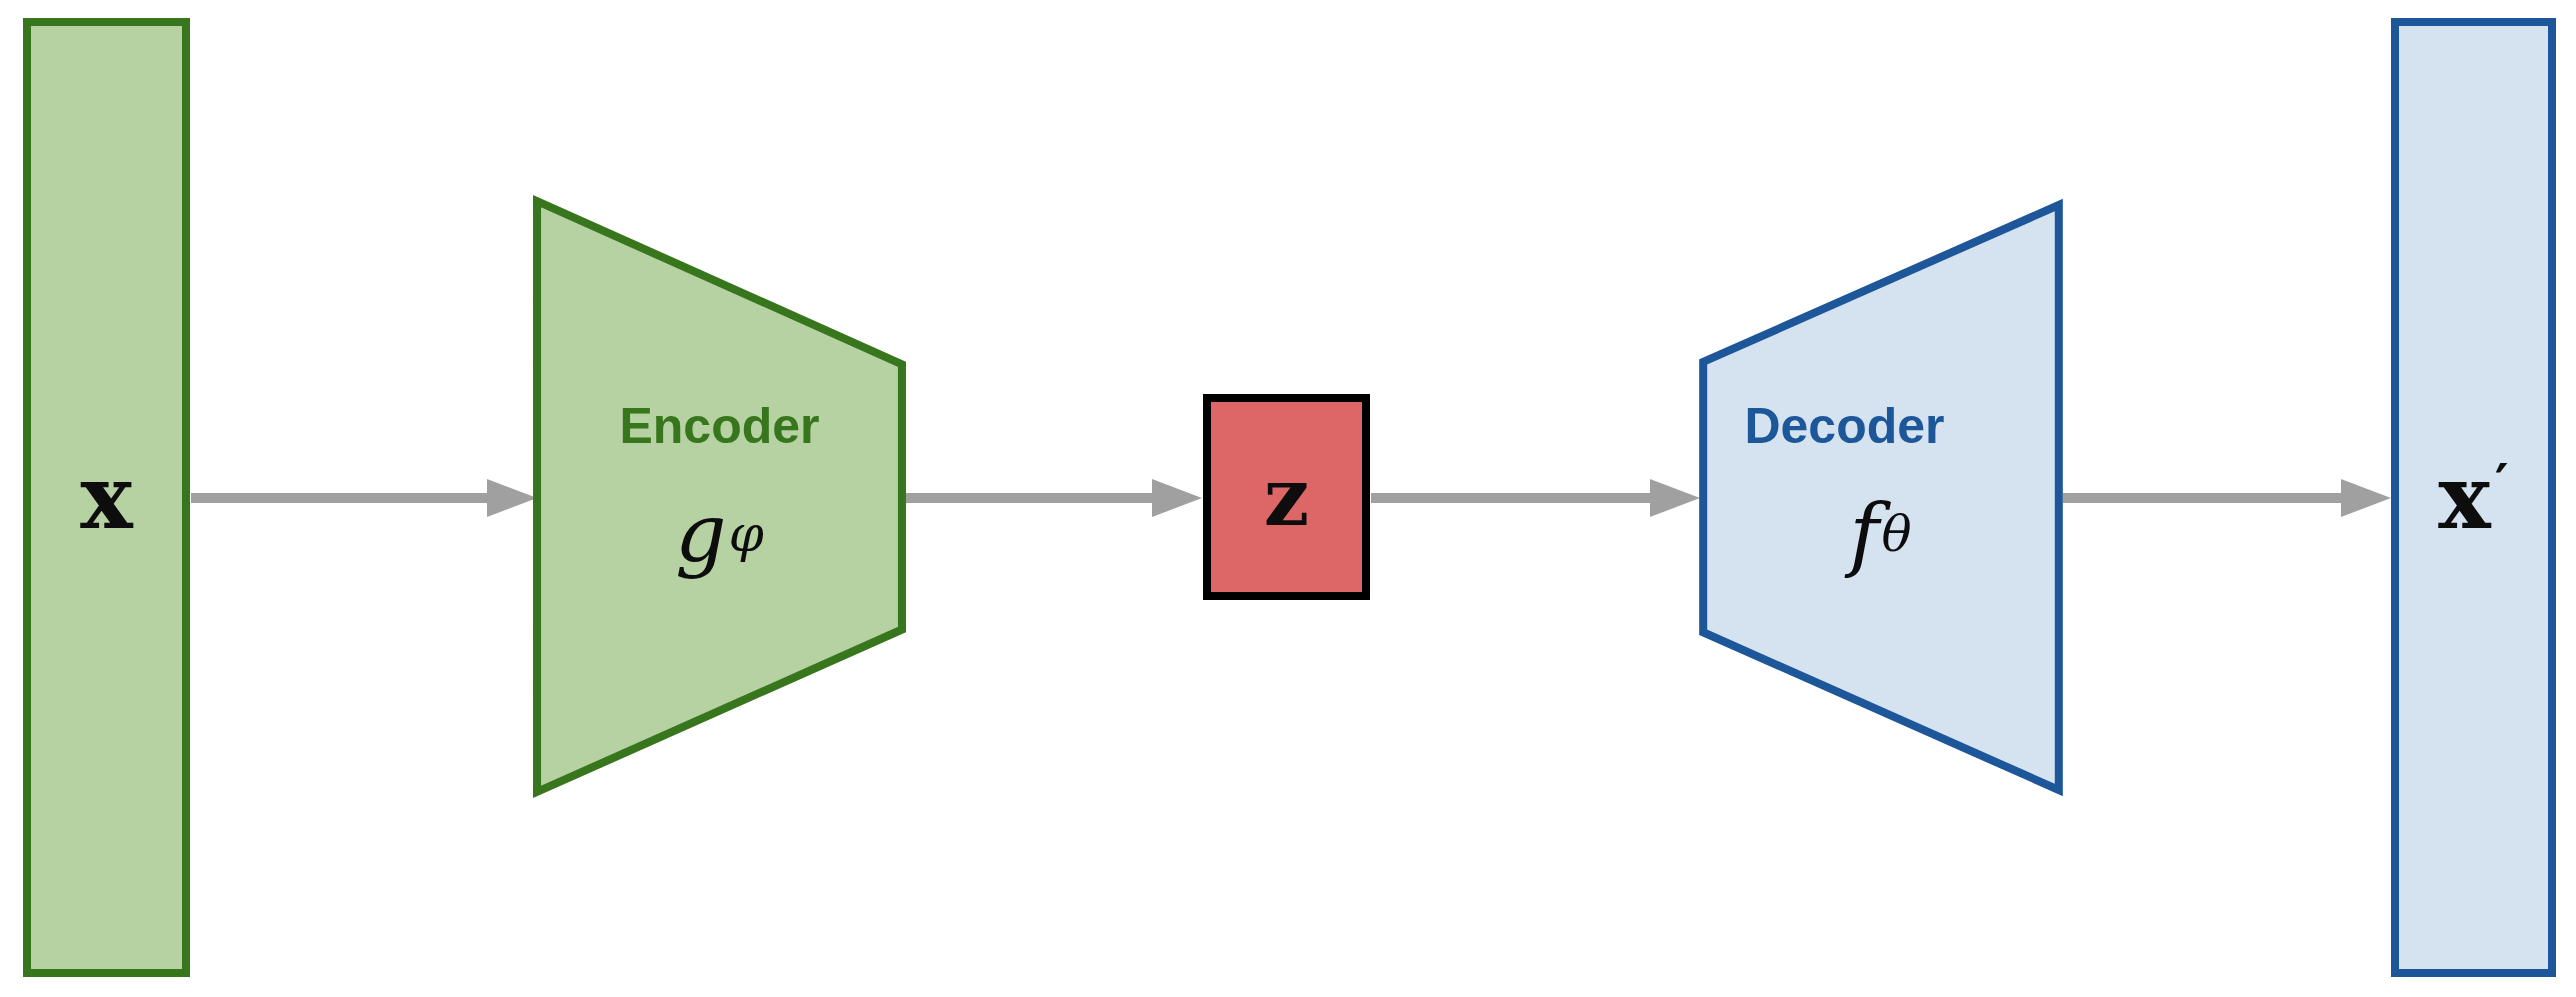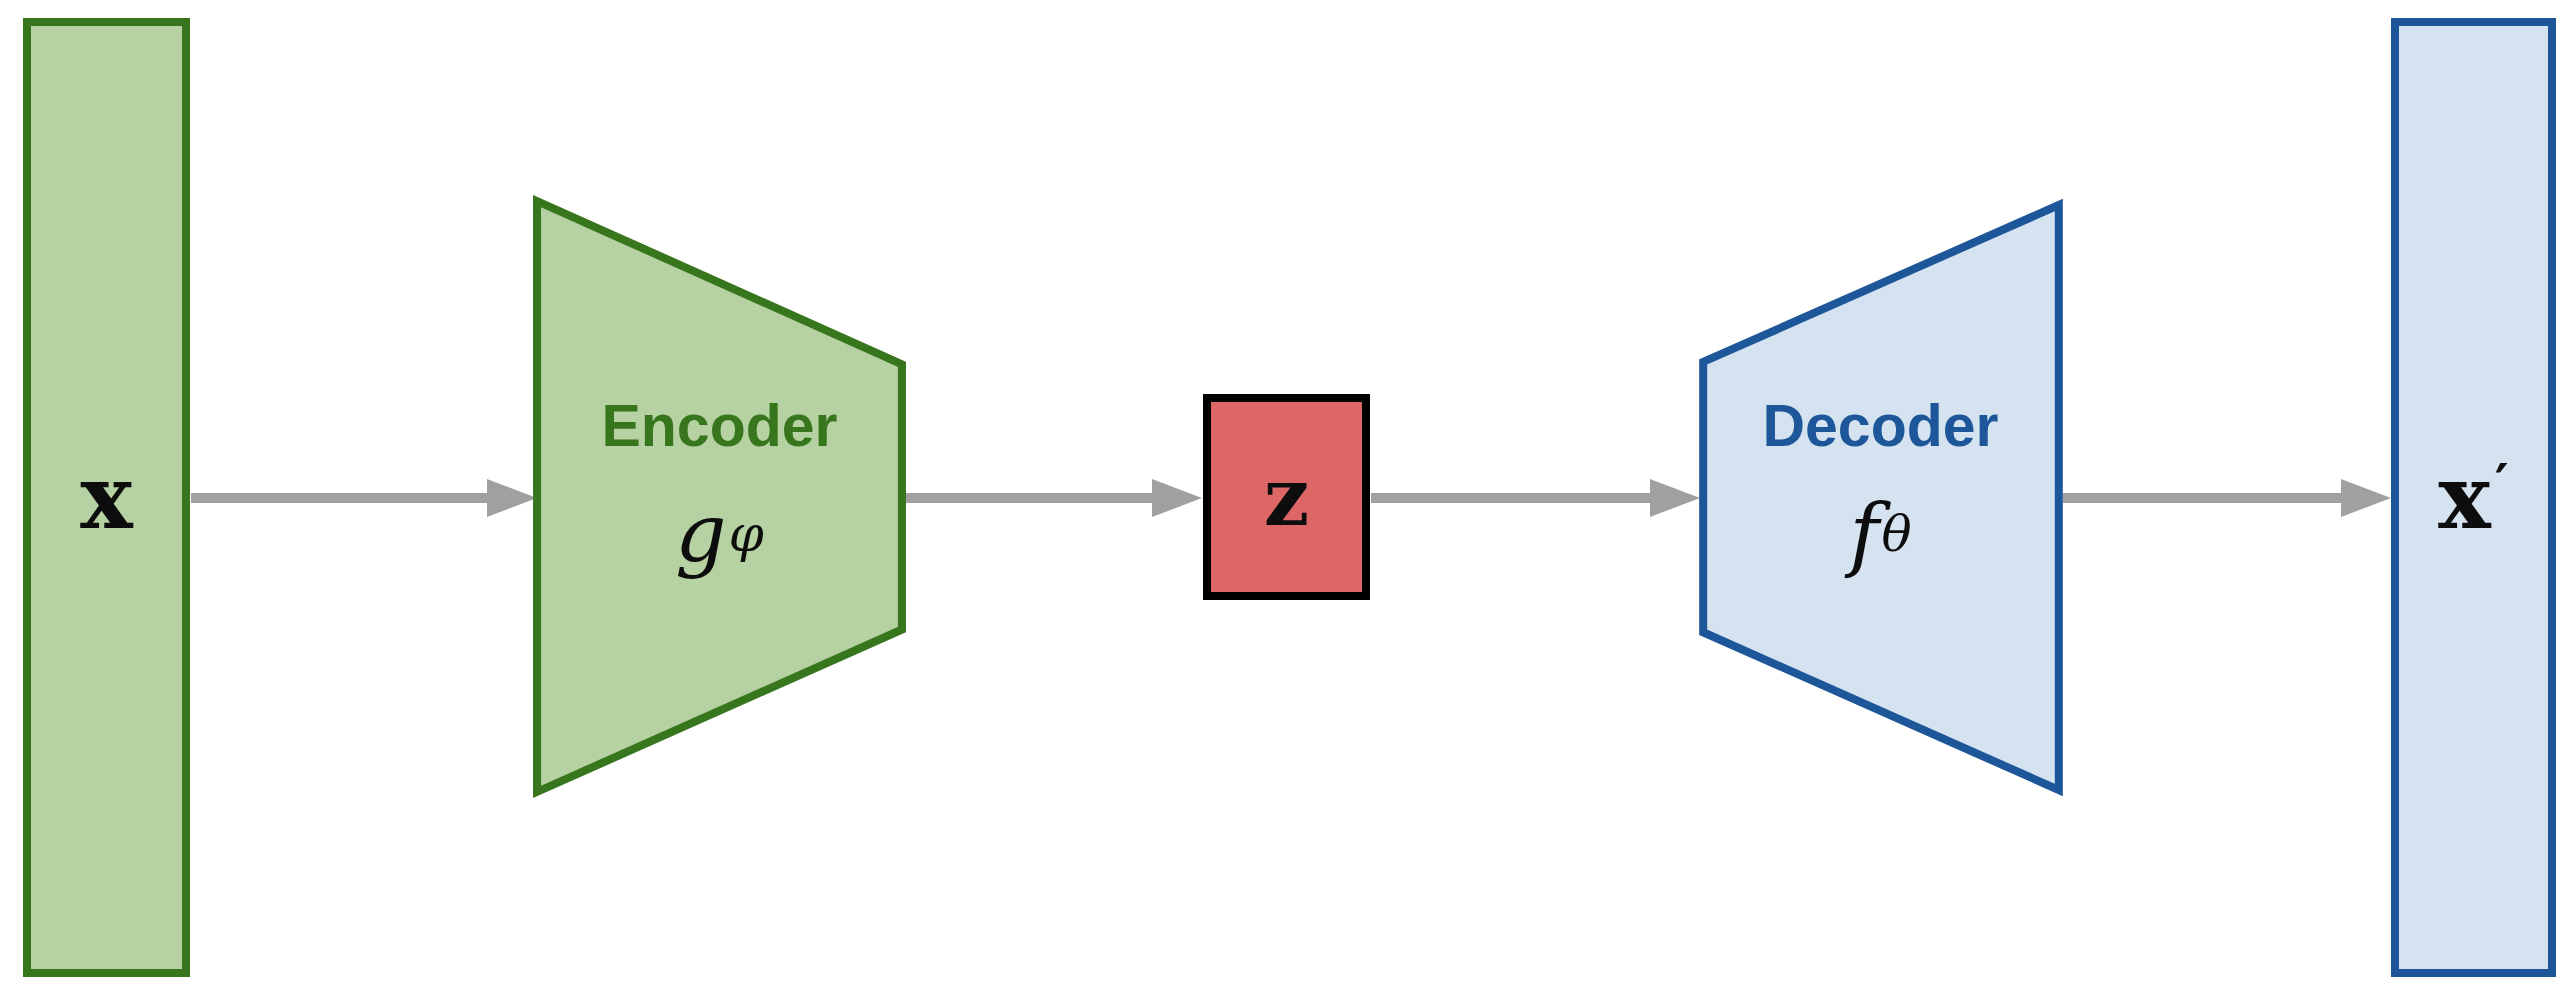--- a/index.html
+++ b/index.html
@@ -23,23 +23,23 @@
   .mathbf{font-family:"DejaVu Serif","Liberation Serif",serif;font-weight:bold;color:#0d0d0d;line-height:1;}
   .input-rect .mathbf,.output-rect .mathbf{font-size:88px;}
   .latent-rect .mathbf{font-size:80px;}
   .prime{font-size:0.60em;vertical-align:0.52em;line-height:0;margin-left:4px;font-weight:bold;}
 
   .trap{position:absolute;}
   .encoder-svg{left:529px;top:193px;}
   .decoder-svg{left:1695px;top:197px;}
 
   .block-title{position:absolute;display:flex;align-items:center;justify-content:center;
-    font-weight:bold;font-size:59px;line-height:1;}
+    font-weight:bold;font-size:50px;line-height:1;}
   .encoder-title{left:537px;top:384px;width:365px;height:84px;color:var(--encoder-text);}
-  .decoder-title{left:1703px;top:384px;width:355px;height:84px;color:var(--decoder-text);}
+  .decoder-title{left:1667px;top:384px;width:355px;height:84px;color:var(--decoder-text);}
 
   .block-sym{position:absolute;display:flex;align-items:center;justify-content:center;
     font-family:"DejaVu Serif","Liberation Serif",serif;font-style:italic;color:#0d0d0d;font-size:80px;line-height:1;}
   .encoder-sym{left:537px;top:481px;width:365px;height:105px;}
   .decoder-sym{left:1703px;top:481px;width:355px;height:105px;}
   .block-sym sub{font-size:50px;font-style:italic;line-height:0;vertical-align:-0.30em;margin-left:2.4px;}
 
   .arrow-line{position:absolute;height:9.7px;background:var(--arrow);}
   .arrow-head{position:absolute;width:0;height:0;
     border-top:19.3px solid transparent;border-bottom:19.3px solid transparent;

